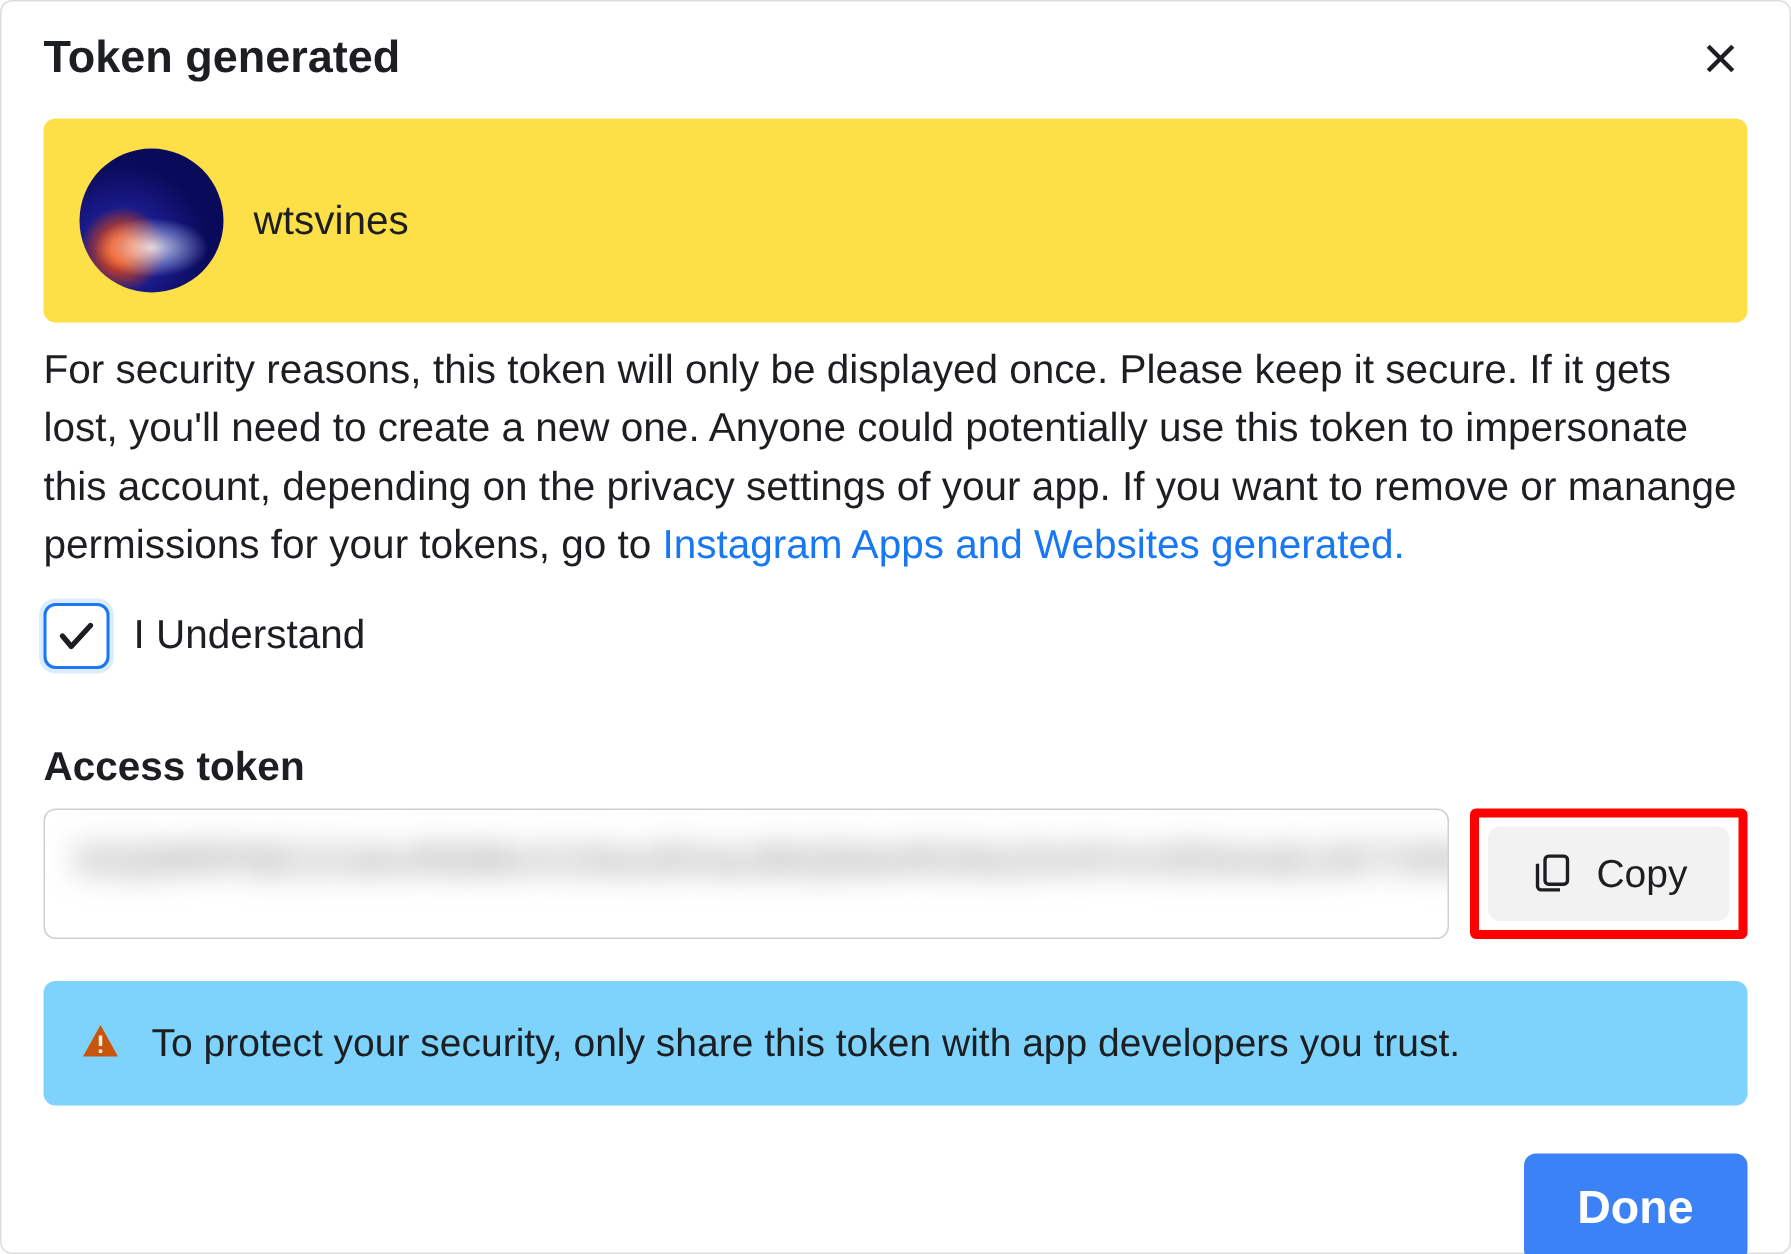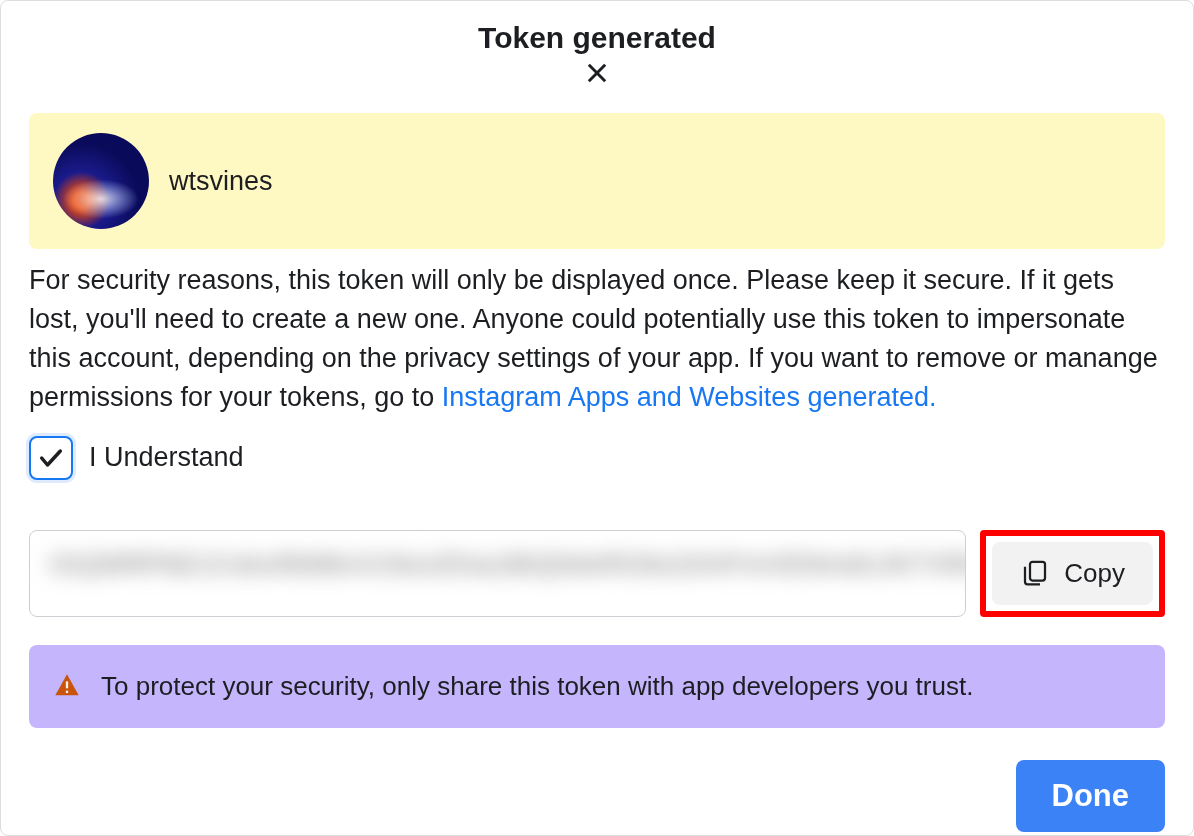--- a/index.html
+++ b/index.html
@@ -21,40 +21,39 @@
       border: 1px solid #ddd;
       border-radius: 8px;
       display: flex;
       flex-direction: column;
     }
     .header {
       display: flex;
       justify-content: space-between;
       align-items: center;
       margin-bottom: 22px;
-      flex-direction: column;
     }
     .title {
       font-size: 30px;
       font-weight: 700;
       color: #1c1e21;
     }
     .close-btn {
       cursor: pointer;
       padding: 4px;
       display: flex;
       align-items: center;
       justify-content: center;
     }
     .close-btn svg {
       width: 28px;
       height: 28px;
     }
     .user-card {
-      background: #fef9c3;
+      background: #fde047;
       border-radius: 8px;
       padding: 20px 24px;
       display: flex;
       align-items: center;
       gap: 20px;
       margin-bottom: 12px;
     }
     .avatar {
       width: 96px;
       height: 96px;
@@ -171,21 +170,21 @@
       display: flex;
       align-items: center;
       gap: 14px;
       cursor: pointer;
     }
     .copy-btn svg {
       width: 30px;
       height: 30px;
     }
     .warning-box {
-      background: #c4b5fd;
+      background: #7dd3fc;
       border-radius: 8px;
       padding: 26px 24px;
       display: flex;
       align-items: center;
       gap: 20px;
       margin-bottom: 32px;
     }
     .warning-icon {
       width: 28px;
       height: 28px;
@@ -238,20 +237,21 @@
 
   <div class="checkbox-row">
     <div class="checkbox">
       <svg viewBox="0 0 24 24" fill="none" stroke="#1c1e21" stroke-width="3" stroke-linecap="round" stroke-linejoin="round">
         <polyline points="4 12 9 18 20 6"></polyline>
       </svg>
     </div>
     <span class="checkbox-label">I Understand</span>
   </div>
 
+  <div class="field-label">Access token</div>
 
   <div class="token-row">
     <div class="token-input">
       <div class="token-blur">IGQWRPbE1CekxRblMxX1NocEhia1BiQ0dxRG9oZAXFmVENmdUJKTXRidU5h</div>
     </div>
     <div class="copy-btn-wrap">
       <button class="copy-btn">
         <svg viewBox="0 0 24 24" fill="none" stroke="#1c1e21" stroke-width="1.8">
           <rect x="8" y="3" width="12" height="15" rx="2"></rect>
           <path d="M4 7 L4 19 A2 2 0 0 0 6 21 L16 21"></path>

